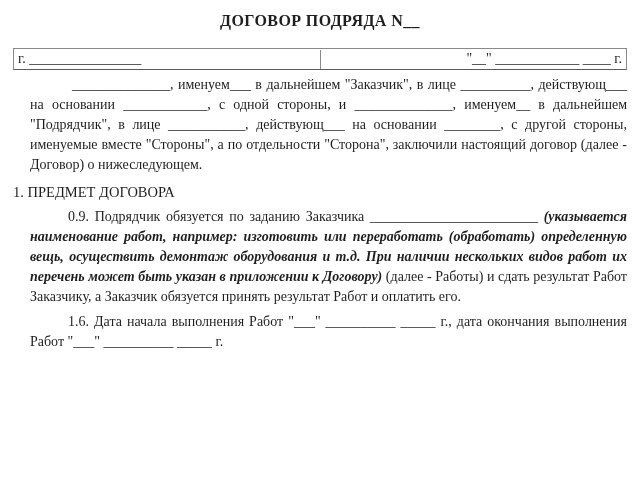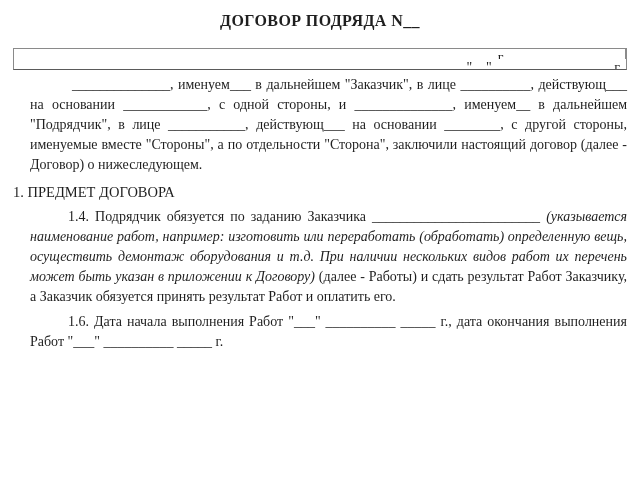--- a/index.html
+++ b/index.html
@@ -28,21 +28,20 @@
     line-height: 22px;
   }
   .header-row {
     display: flex;
     border: 1px solid #8a8a8a;
     border-bottom-color: #5a5a5a;
     margin-top: 16px;
     height: 22px;
     box-sizing: border-box;
     align-items: flex-end;
-    flex-direction: column;
   }
   .header-cell {
     flex: 1 1 50%;
     font-size: 14px;
     line-height: 18px;
     padding: 0 4px 1px 4px;
     white-space: nowrap;
     overflow: hidden;
   }
   .header-cell.city {
@@ -60,21 +59,21 @@
   }
   .para.preamble {
     text-indent: 42px;
   }
   .section-heading {
     margin: 7px 0 0 0;
     font-size: 14.5px;
     font-weight: normal;
     line-height: 20px;
   }
-  .italic { font-style: italic; }
+  .italic { font-style: italic; font-weight: bold; }
   .para.bold-item {
     font-weight: bold;
     line-height: 19px;
     margin-top: 1px;
     color: #141414;
   }
 </style>
 </head>
 <body>
 
@@ -85,21 +84,21 @@
   <div class="header-row">
     <div class="header-cell city">г. ________________</div>
     <div class="header-cell date">"__" ____________ ____ г.</div>
   </div>
 
   <p class="para preamble">______________, именуем___ в дальнейшем "Заказчик", в лице __________, действующ___ на основании ____________, с одной стороны, и ______________, именуем__ в дальнейшем "Подрядчик", в лице ___________, действующ___ на основании ________, с другой стороны, именуемые вместе "Стороны", а по отдельности "Сторона", заключили настоящий договор (далее - Договор) о нижеследующем.</p>
 
   <h2 class="section-heading">1. ПРЕДМЕТ ДОГОВОРА</h2>
 
   <p class="para">
-    <span>1.4. Подрядчик обязуется по заданию Заказчика </span><span>________________________</span>
+    <span>0.9. Подрядчик обязуется по заданию Заказчика </span><span>________________________</span>
     <span class="italic">(указывается наименование работ, например: изготовить или переработать (обработать) определенную вещь, осуществить демонтаж оборудования и т.д. При наличии нескольких видов работ их перечень может быть указан в приложении к Договору)</span><span> (далее - Работы) и сдать результат Работ Заказчику, а Заказчик обязуется принять результат Работ и оплатить его.</span>
   </p>
 
   <p class="para">1.6. Дата начала выполнения Работ "___" __________ _____ г., дата окончания выполнения Работ "___" __________ _____ г.</p>
 
 
 
 
 </div>
 

